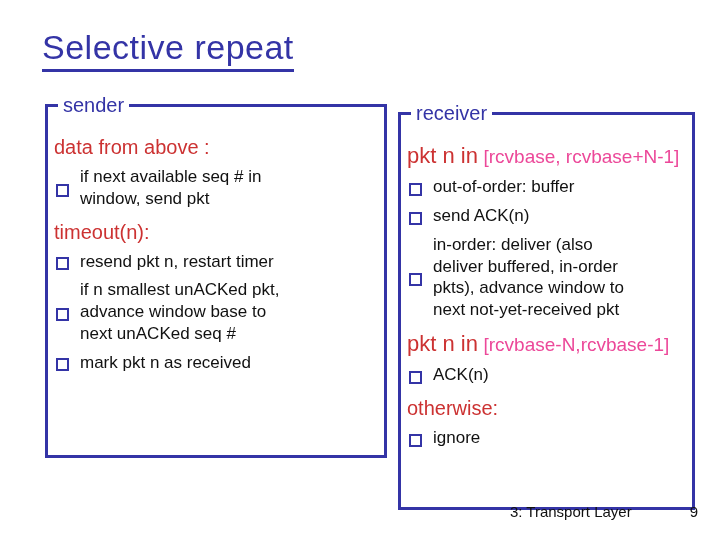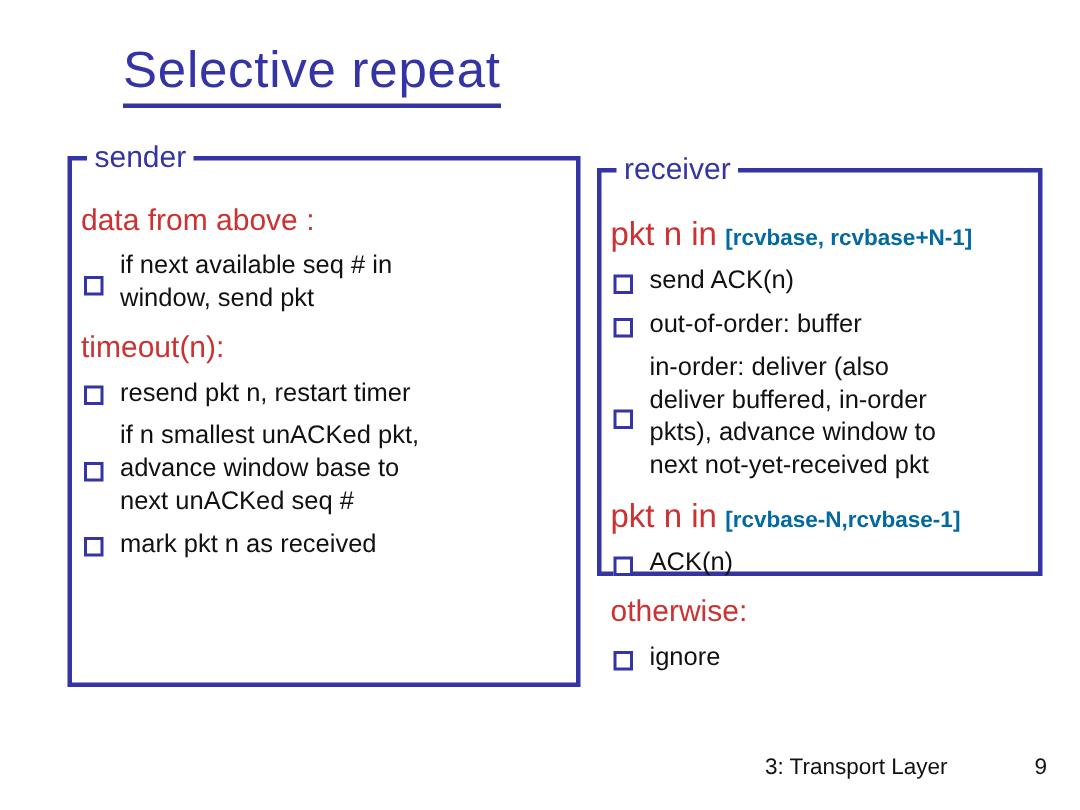--- a/index.html
+++ b/index.html
@@ -14,31 +14,30 @@
 
   .slide-title {
     position: absolute;
     left: 42px; top: 28px;
     font-size: 34px;
     color: #3434a6;
     display: inline-block;
     border-bottom: 3px solid #3434a6;
     padding-bottom: 2px;
     letter-spacing: 0.5px;
-    margin-left: 40px;
   }
 
   .panel {
     position: absolute;
     border: 3px solid #3434a6;
     background: #ffffff;
     box-sizing: border-box;
   }
   .panel-sender   { left: 45px;  top: 104px; width: 342px; height: 354px; }
-  .panel-receiver { left: 398px; top: 112px; width: 297px; height: 272px; }
+  .panel-receiver { left: 398px; top: 112px; width: 297px; height: 398px; }
 
   .panel-legend {
     position: absolute;
     top: -14px; left: 10px;
     background: #ffffff;
     padding: 0 5px;
     font-size: 20px;
     color: #3434a6;
     line-height: 1.2;
   }
@@ -49,21 +48,21 @@
     color: #cc3232;
     font-size: 20px;
     line-height: 1.2;
     margin: 10px 0 3px 0;
   }
   .heading.first { margin-top: 7px; }
 
   .heading-big   { color: #cc3232; font-size: 22px; }
   .heading-mid   { color: #111111; font-size: 16px; }
   .range-black   { color: #111111; font-size: 13px; font-weight: bold; }
-  .range-red     { color: #0369a1; font-size: 15px; font-weight: bold; }
+  .range-red     { color: #ec4899; font-size: 19px; font-weight: normal; }
 
   .bullet {
     display: flex;
     align-items: center;
     gap: 11px;
     margin: 7px 0 7px 2px;
     font-size: 17px;
     line-height: 1.28;
   }
   .bullet-square {
@@ -129,26 +128,26 @@
   <div class="panel-legend">receiver</div>
   <div class="panel-body">
 
     <div class="heading first">
       <span class="heading-big">pkt n in</span>
       <span class="range-red">[rcvbase, rcvbase+N-1]</span>
     </div>
 
     <div class="bullet">
       <span class="bullet-square"></span>
-      <span class="bullet-text">send ACK(n)</span>
+      <span class="bullet-text">out-of-order: buffer</span>
     </div>
 
     <div class="bullet">
       <span class="bullet-square"></span>
-      <span class="bullet-text">out-of-order: buffer</span>
+      <span class="bullet-text">send ACK(n)</span>
     </div>
 
     <div class="bullet">
       <span class="bullet-square"></span>
       <span class="bullet-text">in-order: deliver (also
 deliver buffered, in-order
 pkts), advance window to
 next not-yet-received pkt</span>
     </div>
 

